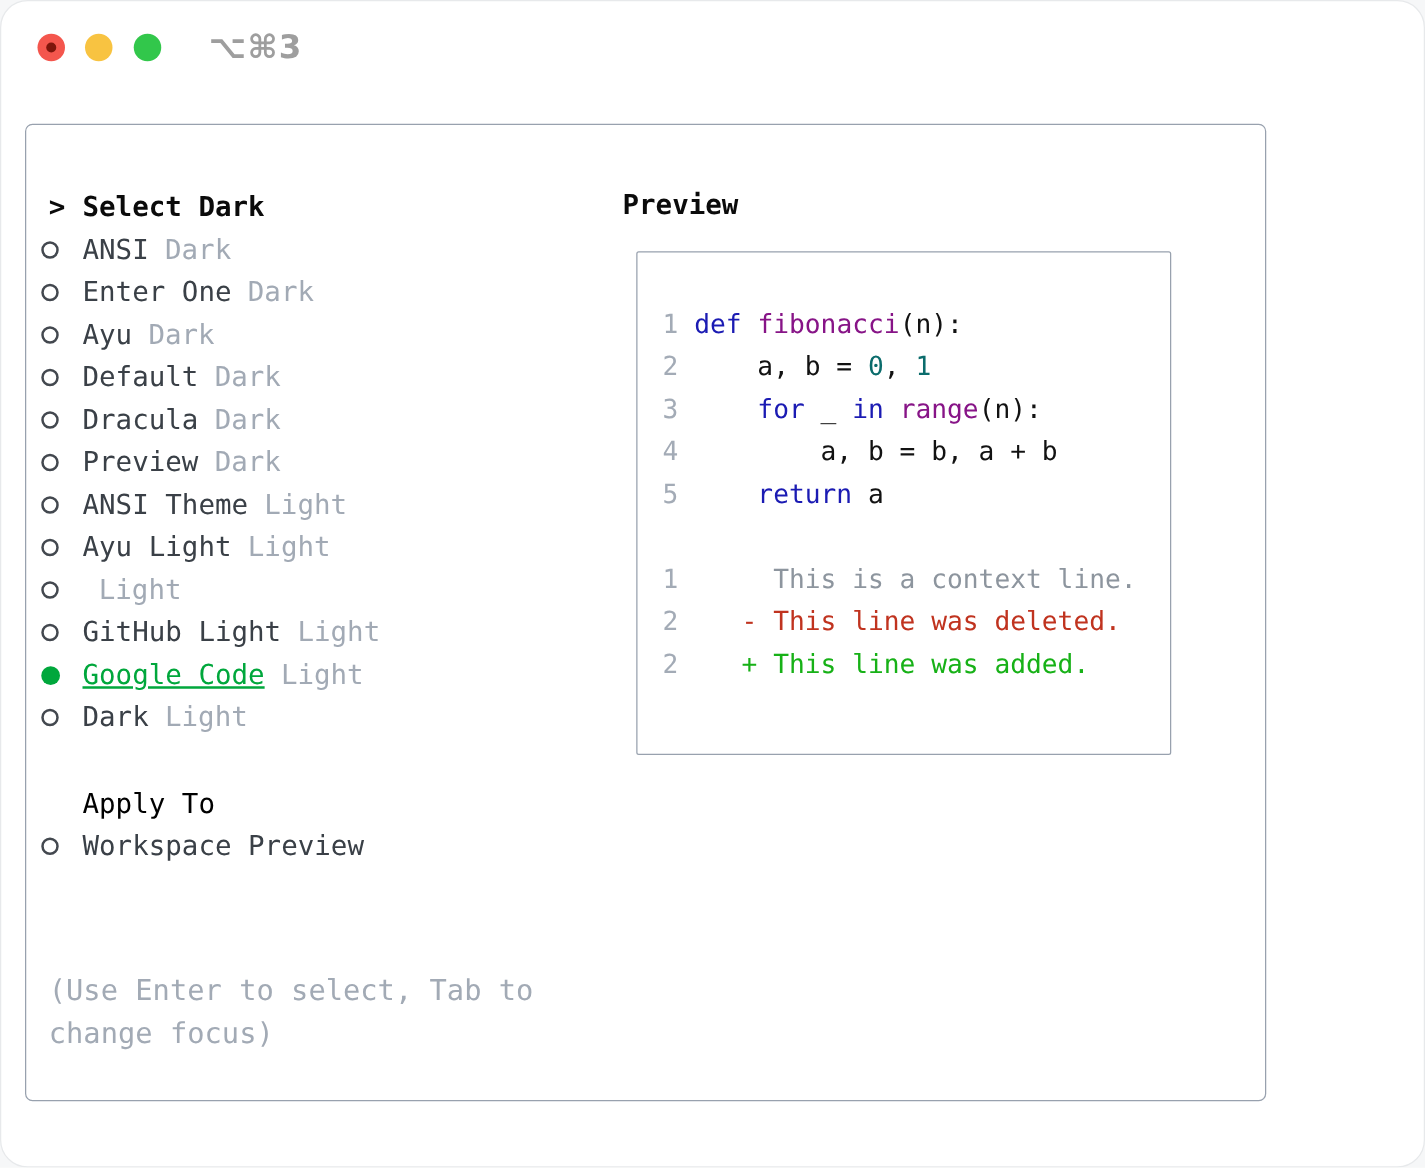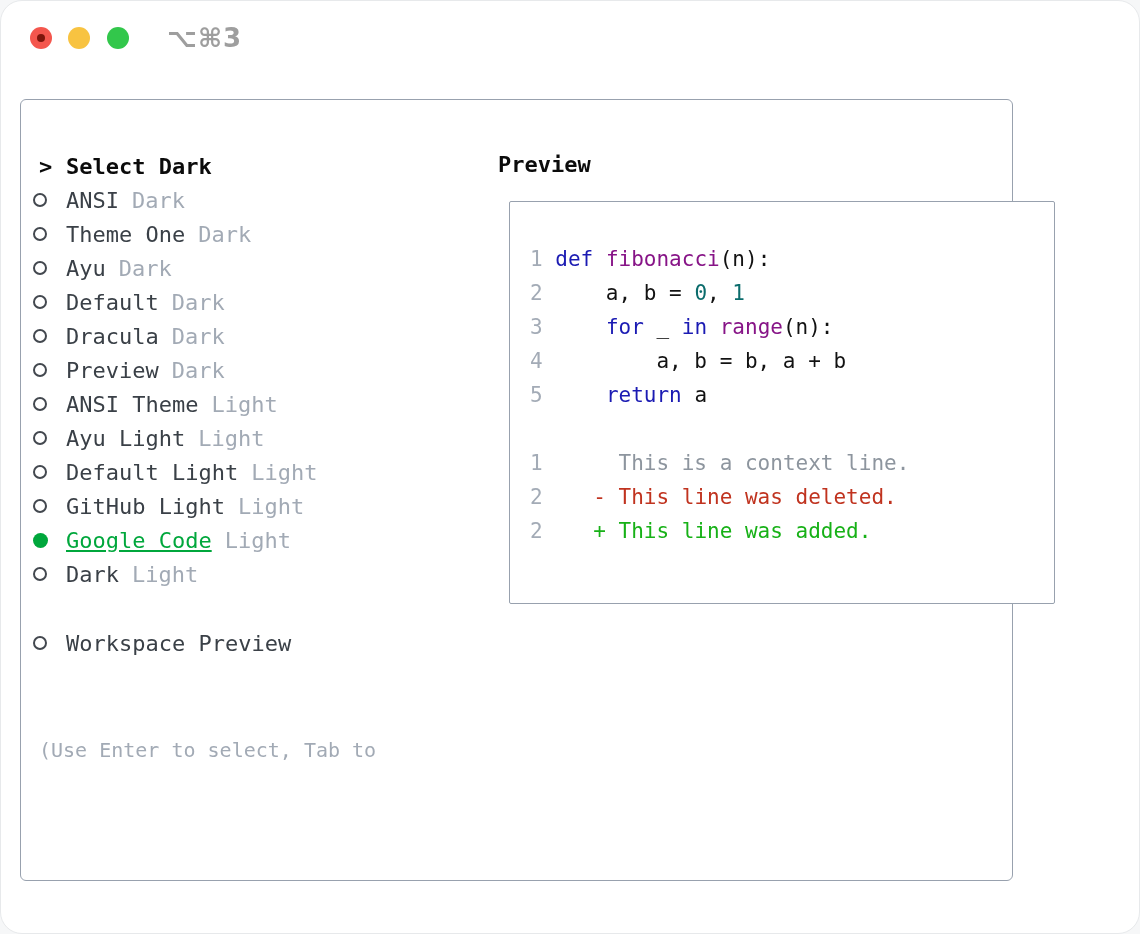--- a/index.html
+++ b/index.html
@@ -44,25 +44,25 @@
   .apply-list{position:absolute;left:30px;top:625px;}
   .row{display:flex;align-items:center;height:34px;font-size:22px;color:var(--name-dark);}
   .row .lead{width:35px;flex:0 0 35px;display:flex;align-items:center;padding-left:2px;}
   .prompt{font-weight:bold;color:#0b0b0b;padding-left:6px;font-size:22px;}
   .hdr-text{font-weight:bold;color:#0b0b0b;}
   .hdr-text.normal{font-weight:normal;color:#000;}
   .dot{width:14px;height:14px;border-radius:50%;border:2px solid #43484f;background:transparent;}
   .row.selected .dot{width:15px;height:15px;border:none;background:var(--sel-green);}
   .row.selected .theme-name{color:var(--sel-green);text-decoration:underline;}
   .variant{color:var(--muted);margin-left:13px;}
-  .hint{position:absolute;left:38px;top:732px;font-size:20px;line-height:34px;color:var(--muted);}
+  .hint{position:absolute;left:38px;top:775px;font-size:23px;line-height:34px;color:var(--muted);}
   
   .preview-label{position:absolute;left:497px;top:151px;font-size:22px;font-weight:bold;color:#0b0b0b;}
   .preview-box{
-    position:absolute;left:508px;top:200px;width:546px;height:403px;
+    position:absolute;left:508px;top:200px;width:428px;height:403px;
     border:1.5px solid var(--panel-border);border-radius:2px;background:#fff;
   }
   pre.code{
     margin:0;padding:40px 10px 0 20px;font-family:"DejaVu Sans Mono","Liberation Mono",monospace;
     font-size:21px;line-height:34px;white-space:pre;
   }
   .num{color:var(--num);}
   .kwd{color:var(--kwd);}
   .typ{color:var(--typ);}
   .lit{color:var(--lit);}
@@ -96,21 +96,21 @@
       <span class="lead">
           <span class="dot"></span>
         </span>
       <span class="theme-name">ANSI</span>
       <span class="variant">Dark</span>
     </div>
     <div class="row">
       <span class="lead">
           <span class="dot"></span>
         </span>
-      <span class="theme-name">Theme One</span>
+      <span class="theme-name">Enter One</span>
       <span class="variant">Dark</span>
     </div>
     <div class="row">
       <span class="lead">
           <span class="dot"></span>
         </span>
       <span class="theme-name">Ayu</span>
       <span class="variant">Dark</span>
     </div>
     <div class="row">
@@ -145,21 +145,20 @@
       <span class="lead">
           <span class="dot"></span>
         </span>
       <span class="theme-name">Ayu Light</span>
       <span class="variant">Light</span>
     </div>
     <div class="row">
       <span class="lead">
           <span class="dot"></span>
         </span>
-      <span class="theme-name">Default Light</span>
       <span class="variant">Light</span>
     </div>
     <div class="row">
       <span class="lead">
           <span class="dot"></span>
         </span>
       <span class="theme-name">GitHub Light</span>
       <span class="variant">Light</span>
     </div>
     <div class="row selected">
@@ -172,30 +171,35 @@
     <div class="row">
       <span class="lead">
           <span class="dot"></span>
         </span>
       <span class="theme-name">Dark</span>
       <span class="variant">Light</span>
     </div>
   </div>
 
   <div class="apply-list">
+    <div class="row">
+      <span class="lead"></span>
+      <span class="hdr-text normal">Apply To</span>
+    </div>
     <div class="row">
       <span class="lead">
           <span class="dot"></span>
         </span>
       <span class="theme-name">Workspace Preview</span>
     </div>
   </div>
 
   <div class="hint">
     <div>(Use Enter to select, Tab to</div>
+    <div>change focus)</div>
   </div>
 
   <div class="preview-label">Preview</div>
 
   <div class="preview-box">
     <pre class="code"><span><span class="num">1</span><span class="pln"> </span><span class="kwd">def</span><span class="pln"> </span><span class="typ">fibonacci</span><span class="pln">(n):</span></span>
 <span><span class="num">2</span><span class="pln">     a, b = </span><span class="lit">0</span><span class="pln">, </span><span class="lit">1</span></span>
 <span><span class="num">3</span><span class="pln">     </span><span class="kwd">for</span><span class="pln"> _ </span><span class="kwd">in</span><span class="pln"> </span><span class="typ">range</span><span class="pln">(n):</span></span>
 <span><span class="num">4</span><span class="pln">         a, b = b, a + b</span></span>
 <span><span class="num">5</span><span class="pln">     </span><span class="kwd">return</span><span class="pln"> a</span></span>

